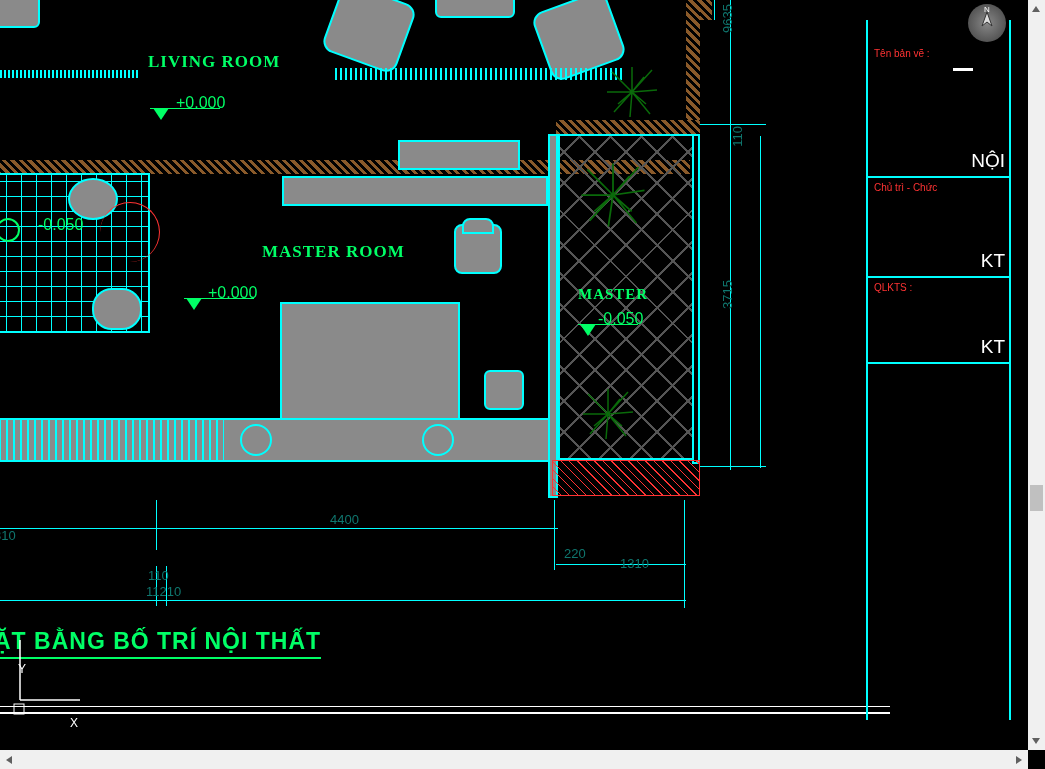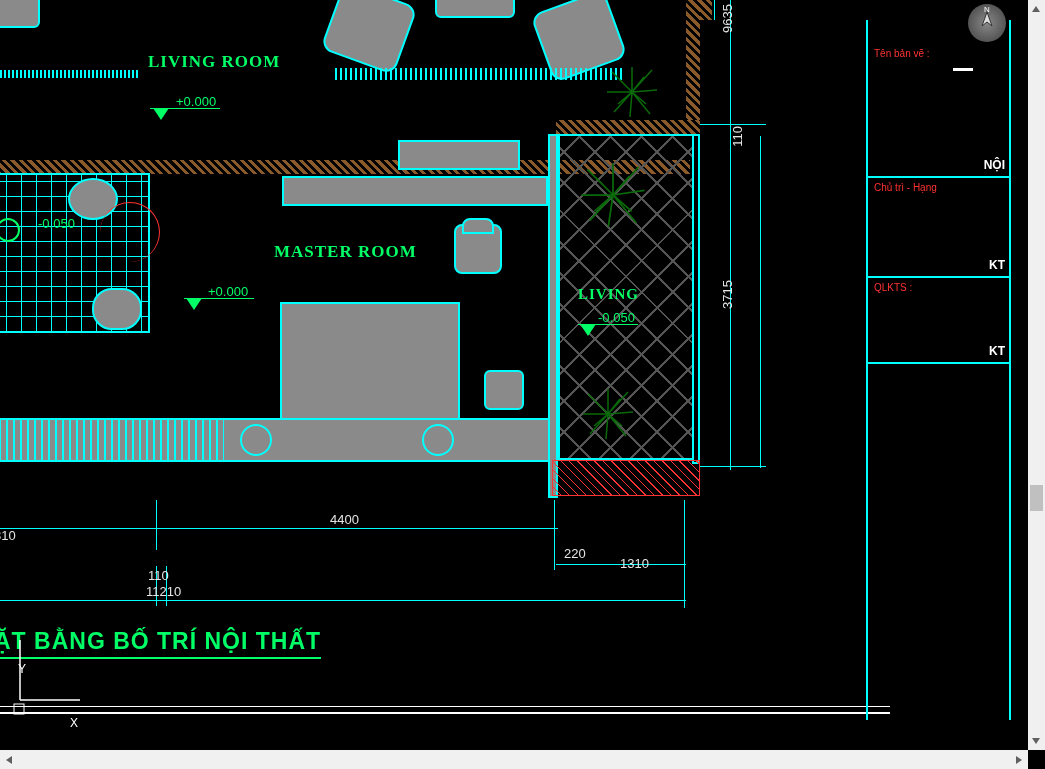--- a/index.html
+++ b/index.html
@@ -62,37 +62,37 @@
     position: absolute;
     color: #00ff66;
     font-size: 17px;
     font-weight: bold;
     letter-spacing: 1px;
     font-family: Liberation Serif, serif;
   }
   .elev-label {
     position: absolute;
     color: #00ff66;
-    font-size: 13px;
+    font-size: 16px;
   }
   .elev-mark {
     position: absolute;
     width: 0; height: 0;
     border-left: 8px solid transparent;
     border-right: 8px solid transparent;
     border-top: 12px solid #00ff66;
   }
   .elev-line {
     position: absolute;
     height: 1px;
     background: #00ff66;
   }
   .dim-text {
     position: absolute;
-    color: #e5e5e5;
+    color: #0f766e;
     font-size: 13px;
   }
   .dim-text.v {
     writing-mode: vertical-rl;
     transform: rotate(180deg);
   }
   .dim-line {
     position: absolute;
     background: #00ffff;
   }
@@ -163,22 +163,22 @@
   }
   .tb-label {
     color: #ff3333;
     font-size: 10px;
   }
   .tb-val {
     position: absolute;
     right: 4px;
     bottom: 4px;
     color: #fff;
-    font-weight: bold;
-    font-size: 12px;
+    font-weight: normal;
+    font-size: 19px;
   }
   .tb-val.sm { font-size: 12px; font-weight: normal; color:#ff7744; }
 
   .compass {
     position: absolute;
     top: 4px; right: 22px;
     width: 38px; height: 38px;
     border-radius: 50%;
     background: radial-gradient(circle,#888 0%,#555 70%,#333 100%);
     color: #fff;
@@ -222,35 +222,35 @@
   <div class="elev-label" style="left:38px;top:216px;">-0.050</div>
   <div style="position:absolute;left:-4px;top:218px;width:24px;height:24px;border:2px solid #00ff66;border-radius:50%;"></div>
 
   <div class="furniture" style="left:282px;top:176px;width:266px;height:30px;"></div>
   <div class="furniture" style="left:398px;top:140px;width:122px;height:30px;"></div>
   <div class="furniture" style="left:280px;top:302px;width:180px;height:160px;"></div>
   <div class="furniture" style="left:454px;top:224px;width:48px;height:50px;border-radius:8px;"></div>
   <div style="position:absolute;left:462px;top:218px;width:32px;height:16px;border:2px solid #00ffff;border-radius:8px 8px 0 0;background:#8a8a8a;"></div>
   <div class="furniture" style="left:484px;top:370px;width:40px;height:40px;border-radius:6px;"></div>
 
-  <div class="room-label" style="left:274px;top:242px;">MASTER ROOM</div>
+  <div class="room-label" style="left:262px;top:242px;">MASTER ROOM</div>
   <div class="elev-label" style="left:208px;top:284px;">+0.000</div>
   <div class="elev-line" style="left:184px;top:298px;width:70px;"></div>
   <div class="elev-mark" style="left:186px;top:298px;"></div>
 
   <div class="furniture" style="left:-10px;top:418px;width:560px;height:44px;"></div>
   <div style="position:absolute;left:-8px;top:420px;width:232px;height:40px;background:repeating-linear-gradient(90deg,#00ffff,#00ffff 2px,#8a8a8a 2px,#8a8a8a 7px);"></div>
   <div style="position:absolute;left:240px;top:424px;width:32px;height:32px;border:2px solid #00ffff;border-radius:50%;"></div>
   <div style="position:absolute;left:422px;top:424px;width:32px;height:32px;border:2px solid #00ffff;border-radius:50%;"></div>
 
   <div class="wall-outline" style="left:548px;top:134px;width:10px;height:364px;background:#8a8a8a;"></div>
 
   <div class="balcony-floor" style="left:558px;top:134px;width:136px;height:326px;"></div>
   <div class="wall-outline" style="left:692px;top:134px;width:8px;height:330px;"></div>
-  <div class="room-label" style="left:578px;top:286px;font-size:15px;">LIVING</div>
+  <div class="room-label" style="left:578px;top:286px;font-size:15px;">MASTER</div>
   <div class="elev-label" style="left:598px;top:310px;">-0.050</div>
   <div class="elev-line" style="left:578px;top:324px;width:60px;"></div>
   <div class="elev-mark" style="left:580px;top:324px;"></div>
 
   <div class="red-hatch" style="left:552px;top:460px;width:148px;height:36px;"></div>
 
   <svg class="plant" style="left:600px;top:62px;width:64px;height:60px;" viewBox="0 0 60 60">
     <g stroke="#0a6a0a" stroke-width="1.5" fill="none">
       <path d="M30 30 L10 10 M30 30 L50 8 M30 30 L5 30 M30 30 L55 28 M30 30 L12 50 M30 30 L48 52 M30 30 L30 5 M30 30 L28 55 M30 30 L18 18 M30 30 L42 15 M30 30 L44 42 M30 30 L16 42"></path>
     </g>
@@ -313,21 +313,21 @@
     </svg>
   </div>
 
   <div class="title-block">
     <div class="tb-row" style="height:158px;">
       <div class="tb-label" style="margin-top:24px;">Tên bản vẽ :</div>
       <div style="position:absolute;right:36px;top:48px;width:20px;height:3px;background:#fff;"></div>
       <div class="tb-val">NỘI</div>
     </div>
     <div class="tb-row" style="height:100px;">
-      <div class="tb-label">Chủ trì - Hạng</div>
+      <div class="tb-label">Chủ trì - Chức</div>
       <div class="tb-val">KT</div>
     </div>
     <div class="tb-row" style="height:86px;">
       <div class="tb-label">QLKTS :</div>
       <div class="tb-val">KT</div>
     </div>
   </div>
 
 </div>
 

